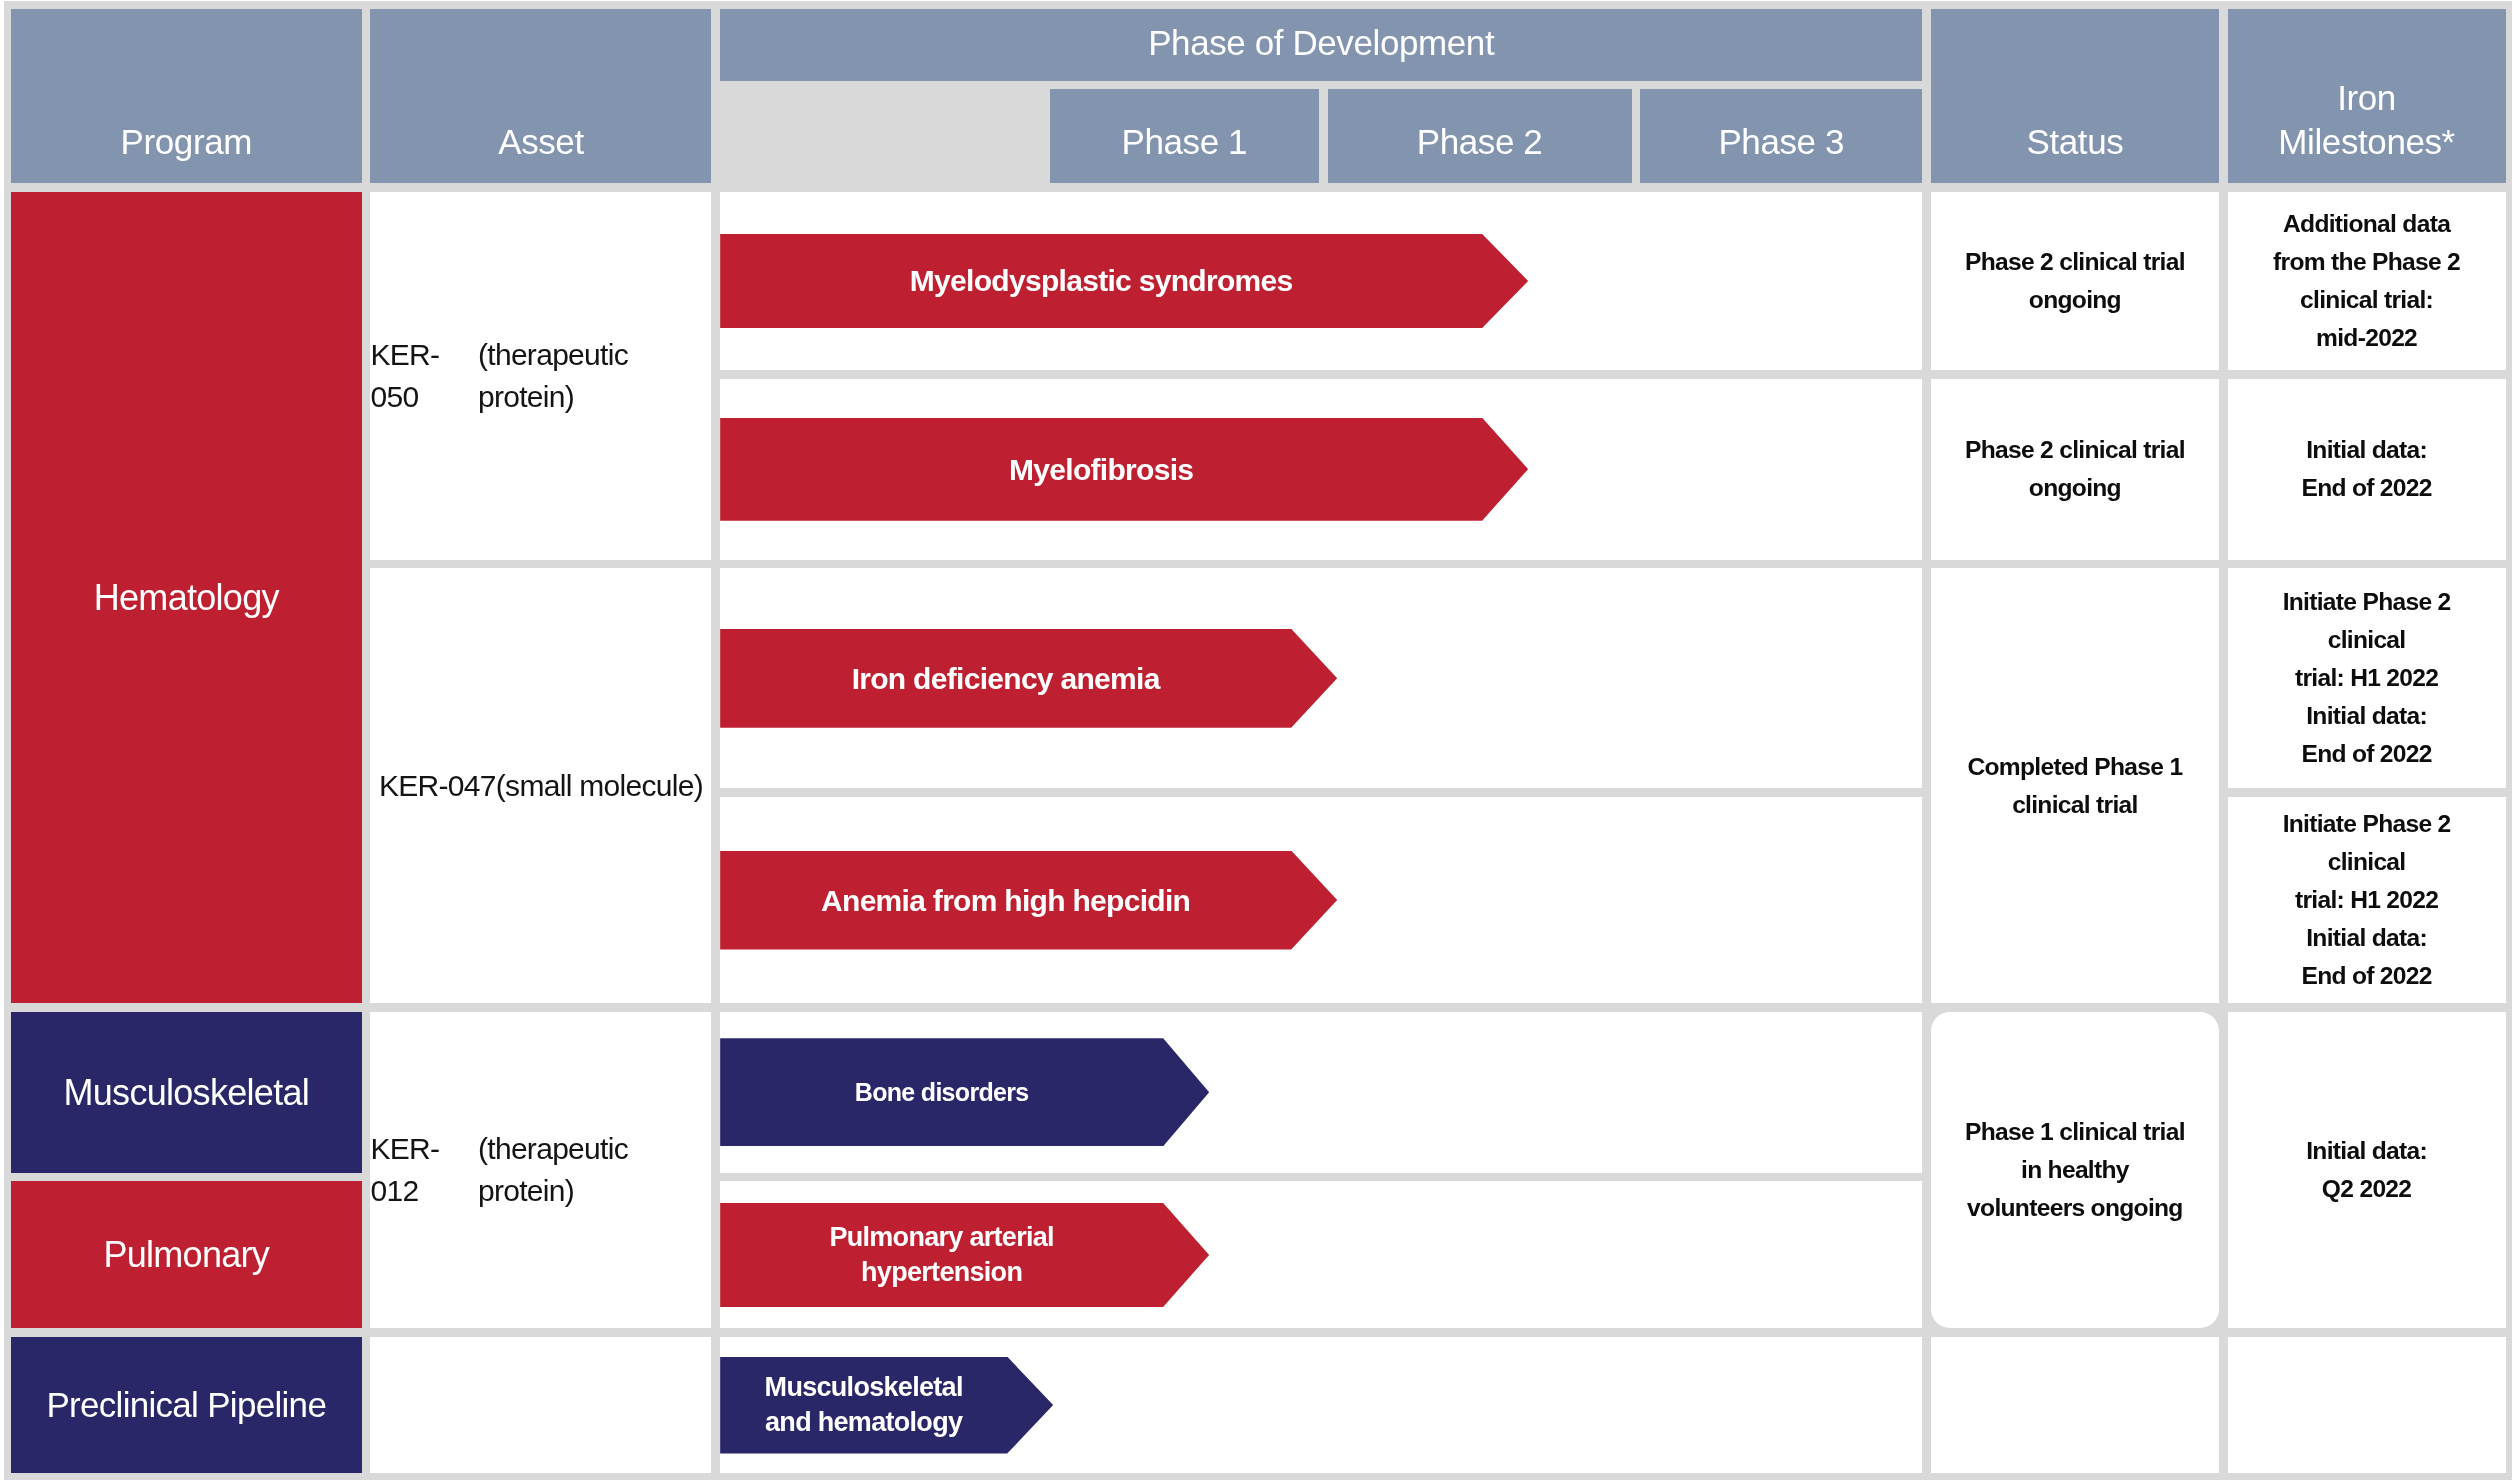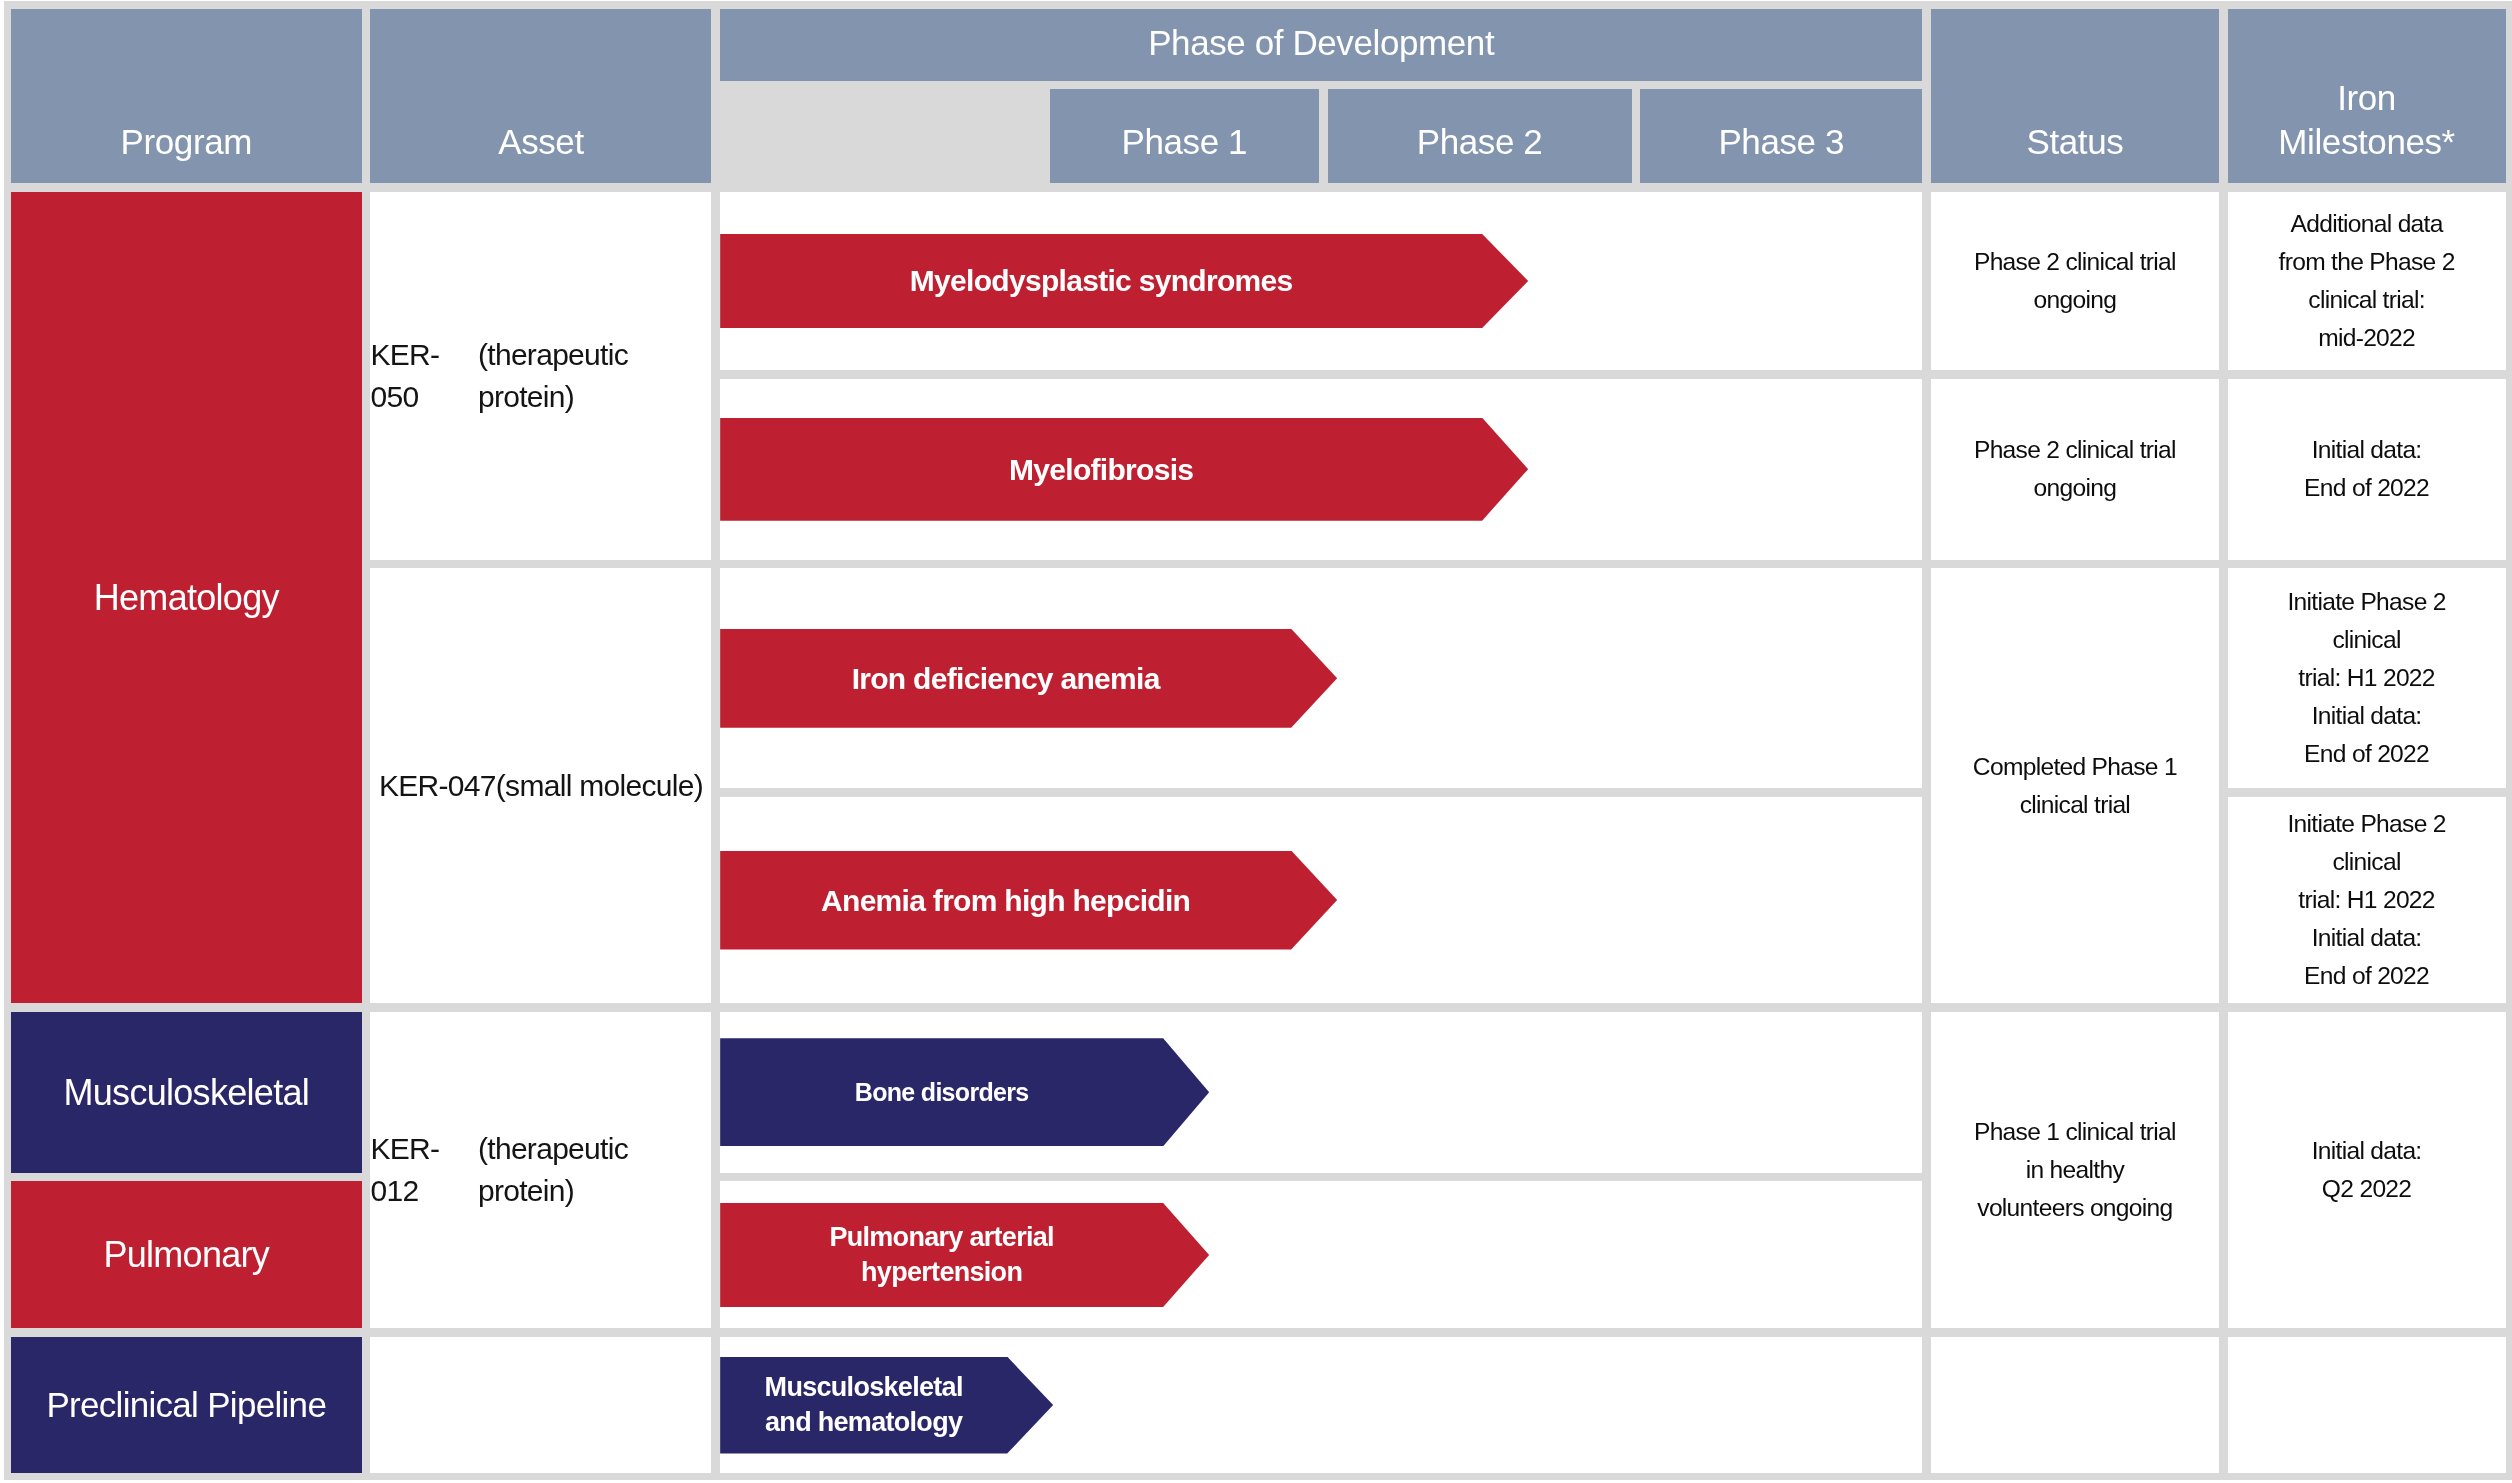--- a/index.html
+++ b/index.html
@@ -92,27 +92,27 @@
     padding-right:46px; box-sizing:border-box;
   }
   .arrow.red  { background:var(--red, #be2031); }
   .arrow.navy { background:var(--navy, #2a2769); }
   .arrow.small { font-size:27px; }
 
   
   .txt {
     display:flex; flex-direction:column; justify-content:center; align-items:center;
     text-align:center; color:#0d0d0d;
-    font-size:24.6px; font-weight:400; line-height:1.55;
+    font-size:24.6px; font-weight:700; line-height:1.55;
     letter-spacing:-0.7px;
   }
   .s-1   { grid-column:7; grid-row:3; }
   .s-2   { grid-column:7; grid-row:4; }
   .s-34  { grid-column:7; grid-row:5 / 7; }
-  .s-56  { grid-column:7; grid-row:7 / 9; }
+  .s-56  { grid-column:7; grid-row:7 / 9;border-radius:19px; }
   .s-emp { grid-column:7; grid-row:9; }
 
   .m-1   { grid-column:8; grid-row:3; }
   .m-2   { grid-column:8; grid-row:4; }
   .m-3   { grid-column:8; grid-row:5; }
   .m-4   { grid-column:8; grid-row:6; }
   .m-56  { grid-column:8; grid-row:7 / 9; }
   .m-emp { grid-column:8; grid-row:9; }
 </style>
 </head>

